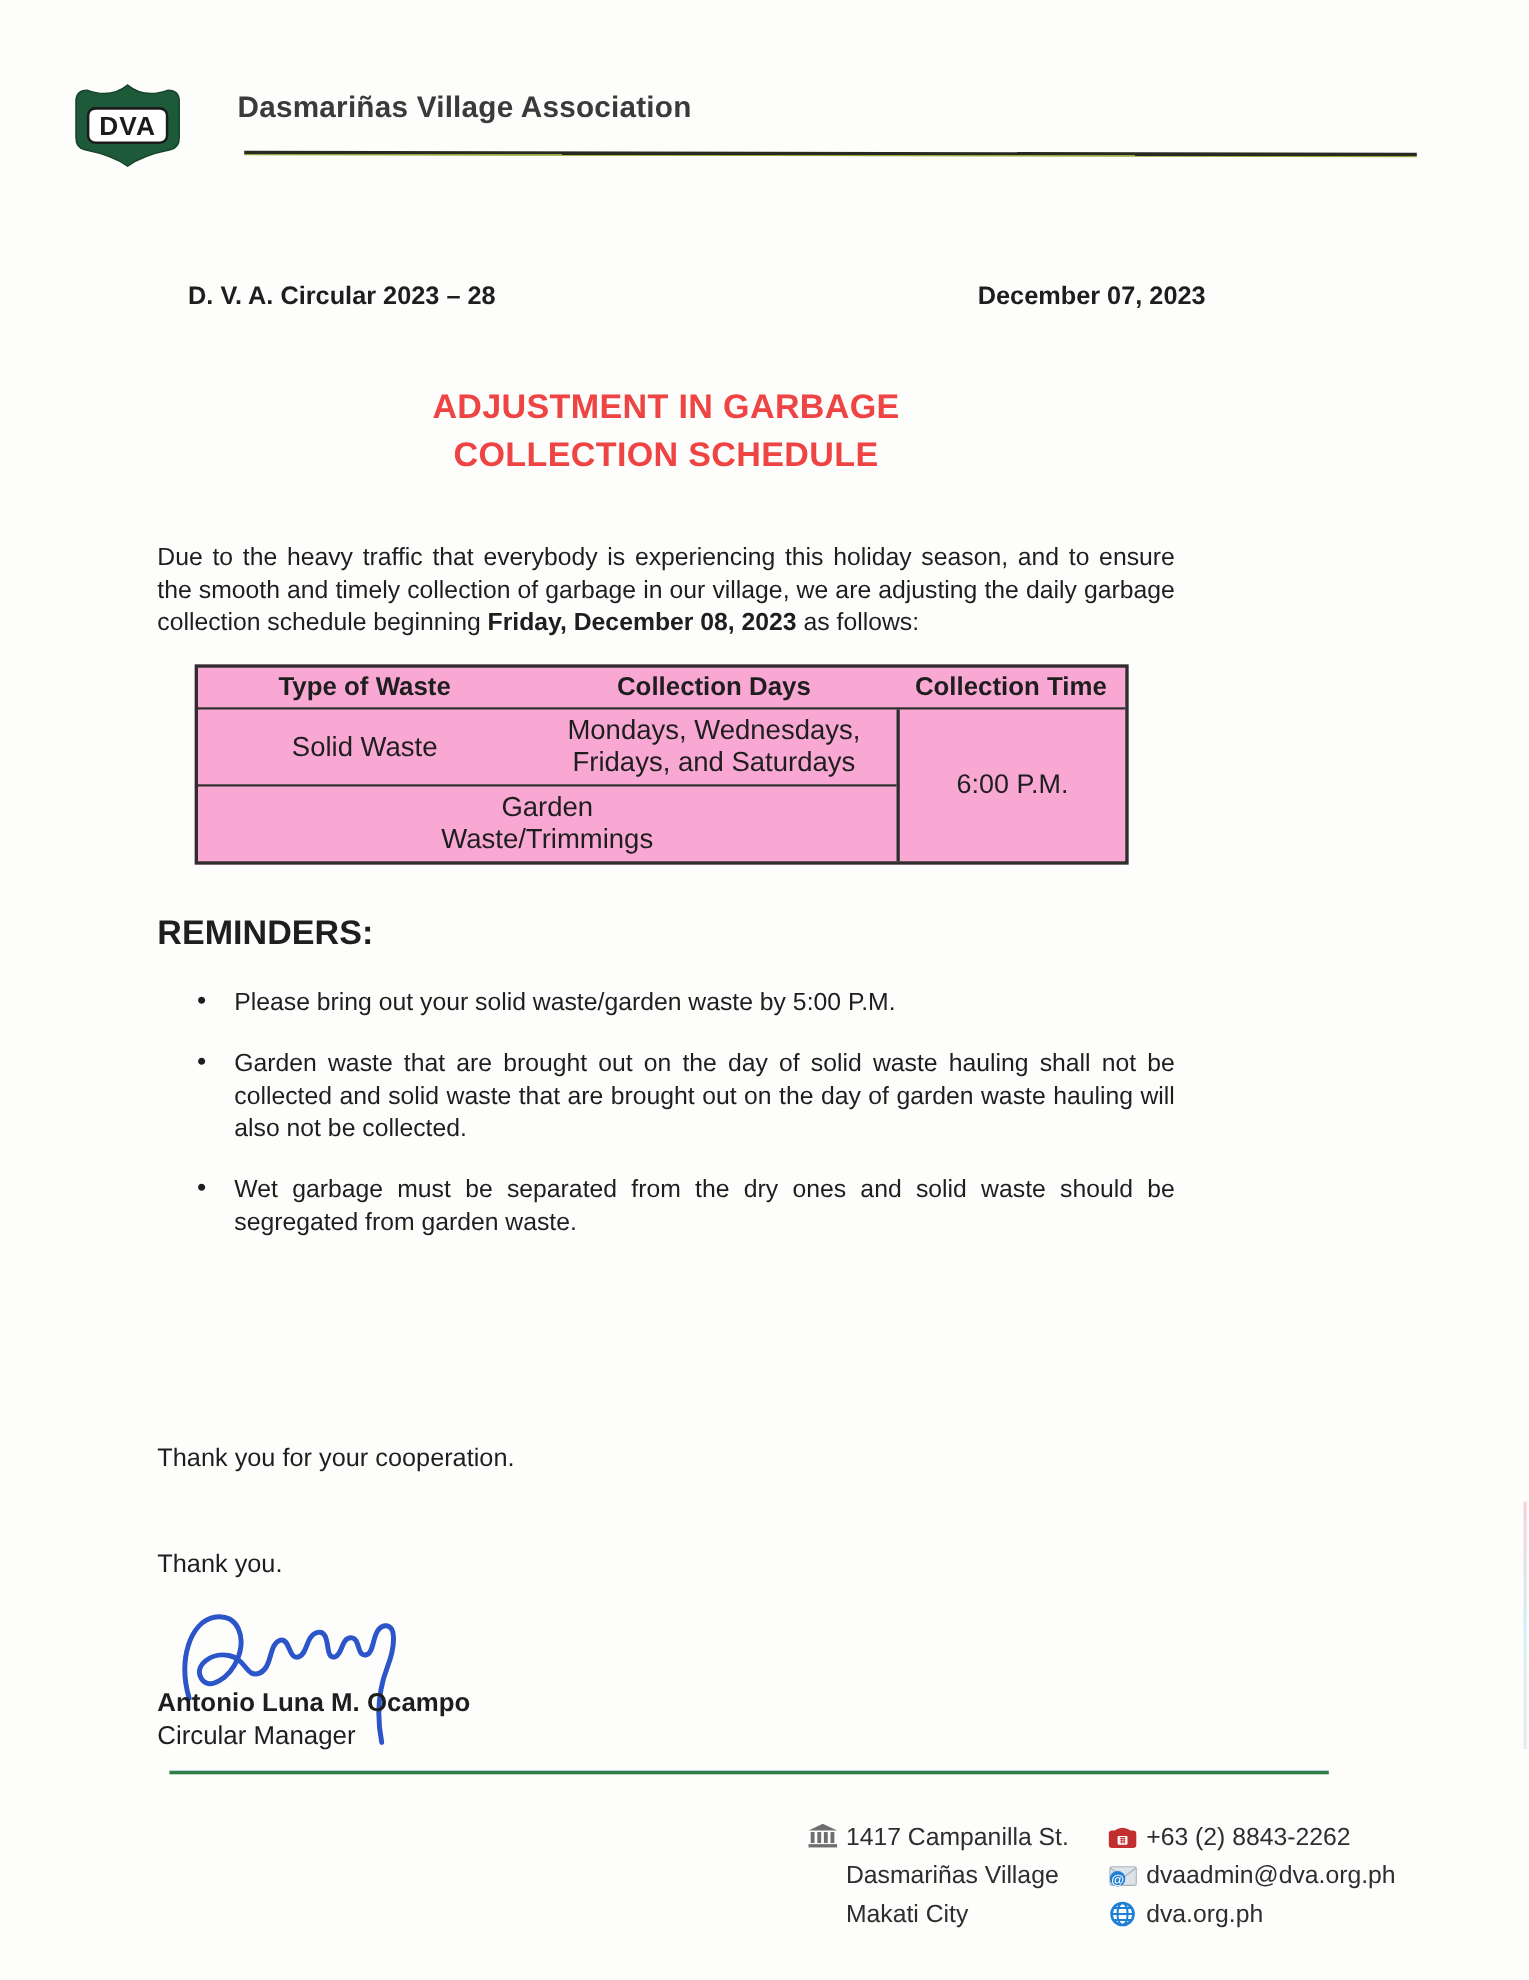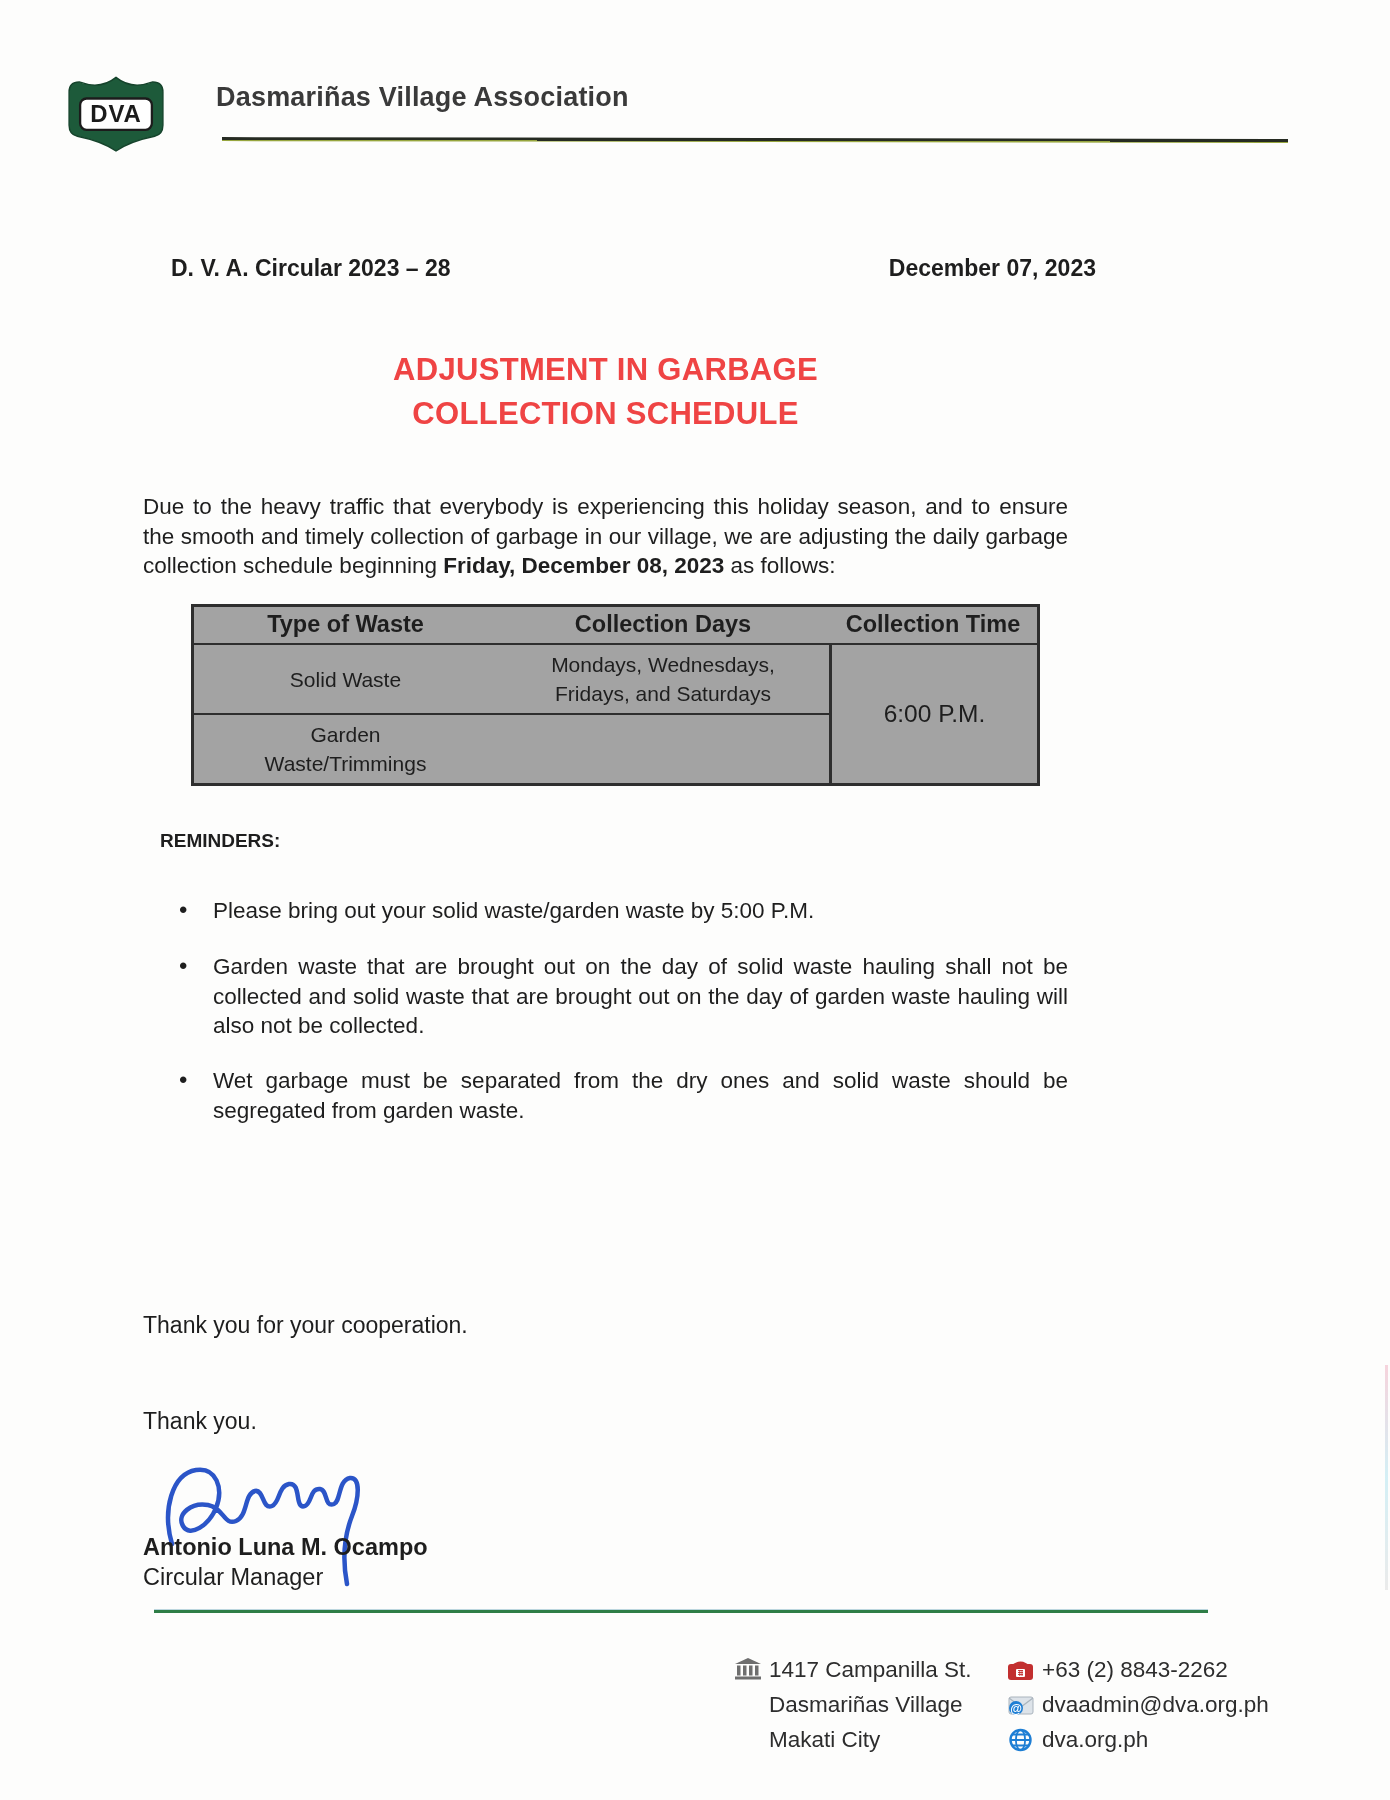--- a/index.html
+++ b/index.html
@@ -17,38 +17,38 @@
   .meta{position:absolute;left:143px;top:255px;width:925px;display:flex;justify-content:space-between;
     font-size:23px;font-weight:bold;margin-left:28px;}
   
   .doc-title{position:absolute;left:143px;top:348px;width:925px;text-align:center;
     font-size:31px;font-weight:bold;line-height:44px;letter-spacing:.3px;color:#ef4444;}
   
   .intro{position:absolute;left:143px;top:492px;width:925px;font-size:22.5px;line-height:29.5px;
     text-align:justify;}
   .intro b{font-weight:bold;}
   
-  .sched{position:absolute;left:191px;top:604px;width:843px;border:3px solid #2e2e2e;background:#a3a3a3;}
+  .sched{position:absolute;left:177px;top:604px;width:843px;border:3px solid #2e2e2e;background:#f9a8d4;}
   .sched .hrow{display:flex;border-bottom:2px solid #2e2e2e;font-weight:bold;font-size:23.5px;}
   .sched .hrow .hc{padding:4px 0 5px;text-align:center;}
   .hc.c1{width:303px;}
   .hc.c2{width:332px;}
   .hc.c3{flex:1;}
   .sched .bodyrow{display:flex;}
   .leftcols{width:635px;}
   .timecol{flex:1;border-left:3px solid #2e2e2e;display:flex;align-items:center;justify-content:center;
     font-size:24.5px;}
-  .wrow{display:flex;align-items:center;min-height:68px;font-size:21px;line-height:29px;}
+  .wrow{display:flex;align-items:center;min-height:68px;font-size:25px;line-height:29px;justify-content:center;}
   .wrow.first{border-bottom:2px solid #2e2e2e;}
   .tcell{width:303px;display:flex;justify-content:center;}
   .tcell .inner{width:200px;text-align:center;}
   .dcell{width:332px;display:flex;justify-content:center;}
   .dcell .inner{width:300px;text-align:center;}
   
-  .rem-head{position:absolute;left:160px;top:830px;font-size:19px;font-weight:bold;}
+  .rem-head{position:absolute;left:143px;top:830px;font-size:31px;font-weight:bold;}
   .bullet{position:absolute;left:213px;width:855px;font-size:22.5px;line-height:29.5px;text-align:justify;}
   .bullet::before{content:"•";position:absolute;left:-34px;top:-1px;font-size:24px;}
   .b1{top:896px;text-align:left;}
   .b2{top:952px;}
   .b3{top:1066px;}
   .b4{top:1182px;}
   
   .coop{position:absolute;left:143px;top:1312px;font-size:23px;}
   .thanks{position:absolute;left:143px;top:1408px;font-size:23px;}
   .signature{position:absolute;left:158px;top:1458px;width:220px;height:132px;}

